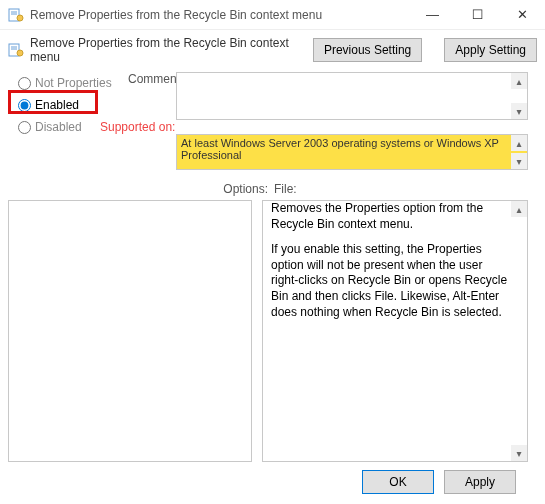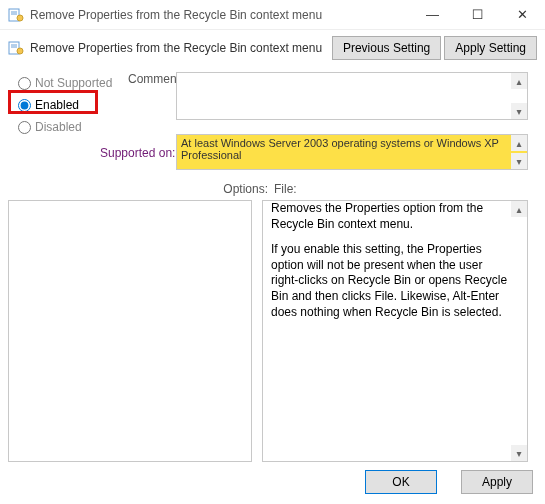--- a/index.html
+++ b/index.html
@@ -37,21 +37,21 @@
     display: flex;
     align-items: center;
     padding: 6px 8px 12px 8px;
   }
   .header-icon {
     width: 16px; height: 16px;
     margin-right: 6px;
     display: flex; align-items: center; justify-content: center;
   }
   .header-title { flex: 1; color: #333; }
-  .navbtns { display: flex; gap: 3px; margin-left: auto; border-radius: 12px; }
+  .navbtns { display: flex; gap: 22px; margin-left: auto; border-radius: 12px; }
   button.std {
     font-family: inherit;
     font-size: 12px;
     height: 24px;
     padding: 0 10px;
     min-width: 86px;
     background: #e1e1e1;
     border: 1px solid #adadad;
     color: #000;
   }
@@ -80,22 +80,22 @@
     border: 3px solid #d11;
     pointer-events: none;
   }
   .label-comment {
     position: absolute;
     left: 128px; top: 72px;
     color: #555;
   }
   .label-supported {
     position: absolute;
-    left: 100px; top: 146px;
-    color: #701a75;
+    left: 100px; top: 120px;
+    color: #ef4444;
   }
   .comment-box {
     position: absolute;
     left: 176px; top: 72px;
     width: 352px; height: 48px;
     border: 1px solid #c8c8c8;
     background: #fff;
   }
   .comment-box .scroll-btn {
     position: absolute;
@@ -158,22 +158,22 @@
     position: absolute;
     right: 0;
     width: 16px; height: 16px;
     background: #f0f0f0;
     color: #666;
     font-size: 10px;
     display:flex; align-items:center; justify-content:center;
   }
   .footer-btns {
     position: absolute;
-    bottom: 10px; right: 12px;
-    display: flex; gap: 24px;
+    bottom: 10px; right: 29px;
+    display: flex; gap: 10px;
   }
   .footer-btns button.std { min-width: 72px; }
   svg.policy-icon { width:16px; height:16px; }
 </style>
 </head>
 <body>
 
 <div class="titlebar">
   <span class="appicon">
     <svg class="policy-icon" viewBox="0 0 16 16">
@@ -203,21 +203,21 @@
   <span class="header-title">Remove Properties from the Recycle Bin context menu</span>
   <div class="navbtns">
     <button class="std">Previous Setting</button>
     <button class="std">Apply Setting</button>
   </div>
 </div>
 
 <div class="radio-col">
   <label class="radio-item dim">
     <input type="radio" name="state" style="">
-    <span>Not Supported</span>
+    <span>Not Properties</span>
   </label>
   <label class="radio-item">
     <input type="radio" name="state" checked="" style="">
     <span>Enabled</span>
   </label>
   <label class="radio-item dim">
     <input type="radio" name="state" style="">
     <span>Disabled</span>
   </label>
 </div>

